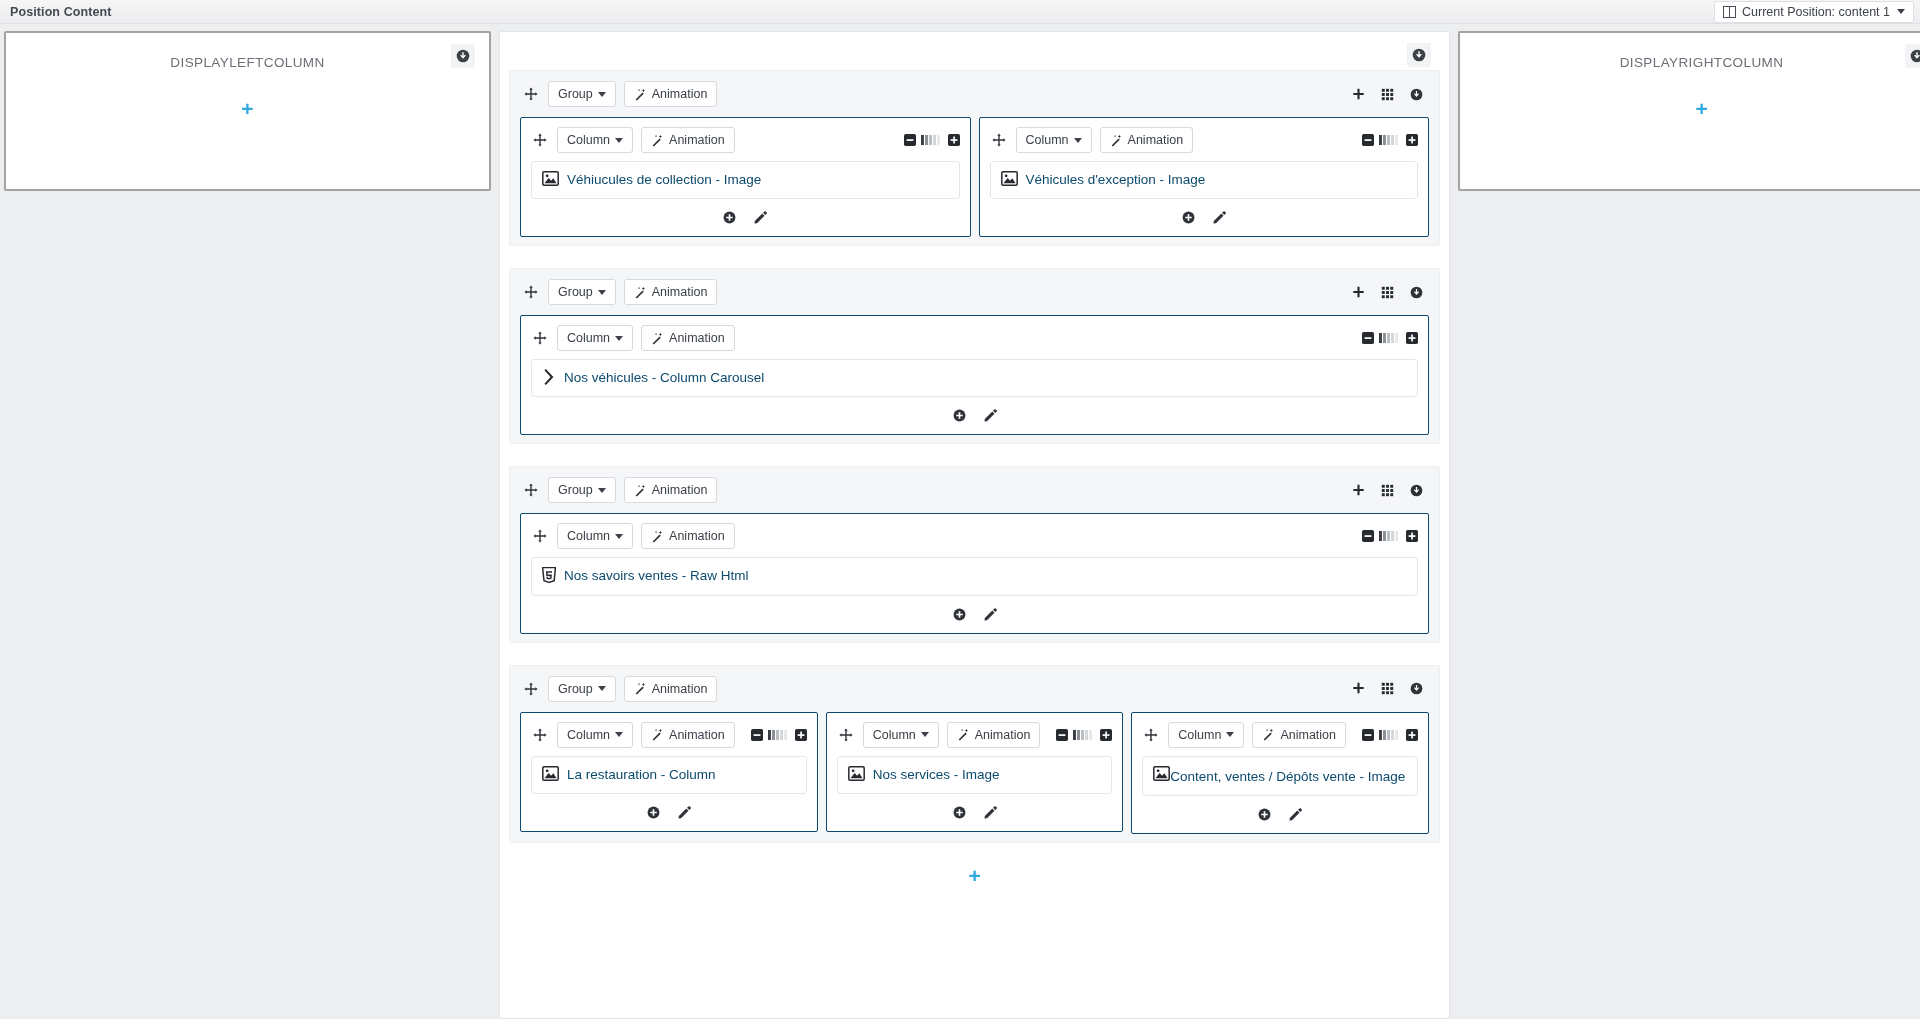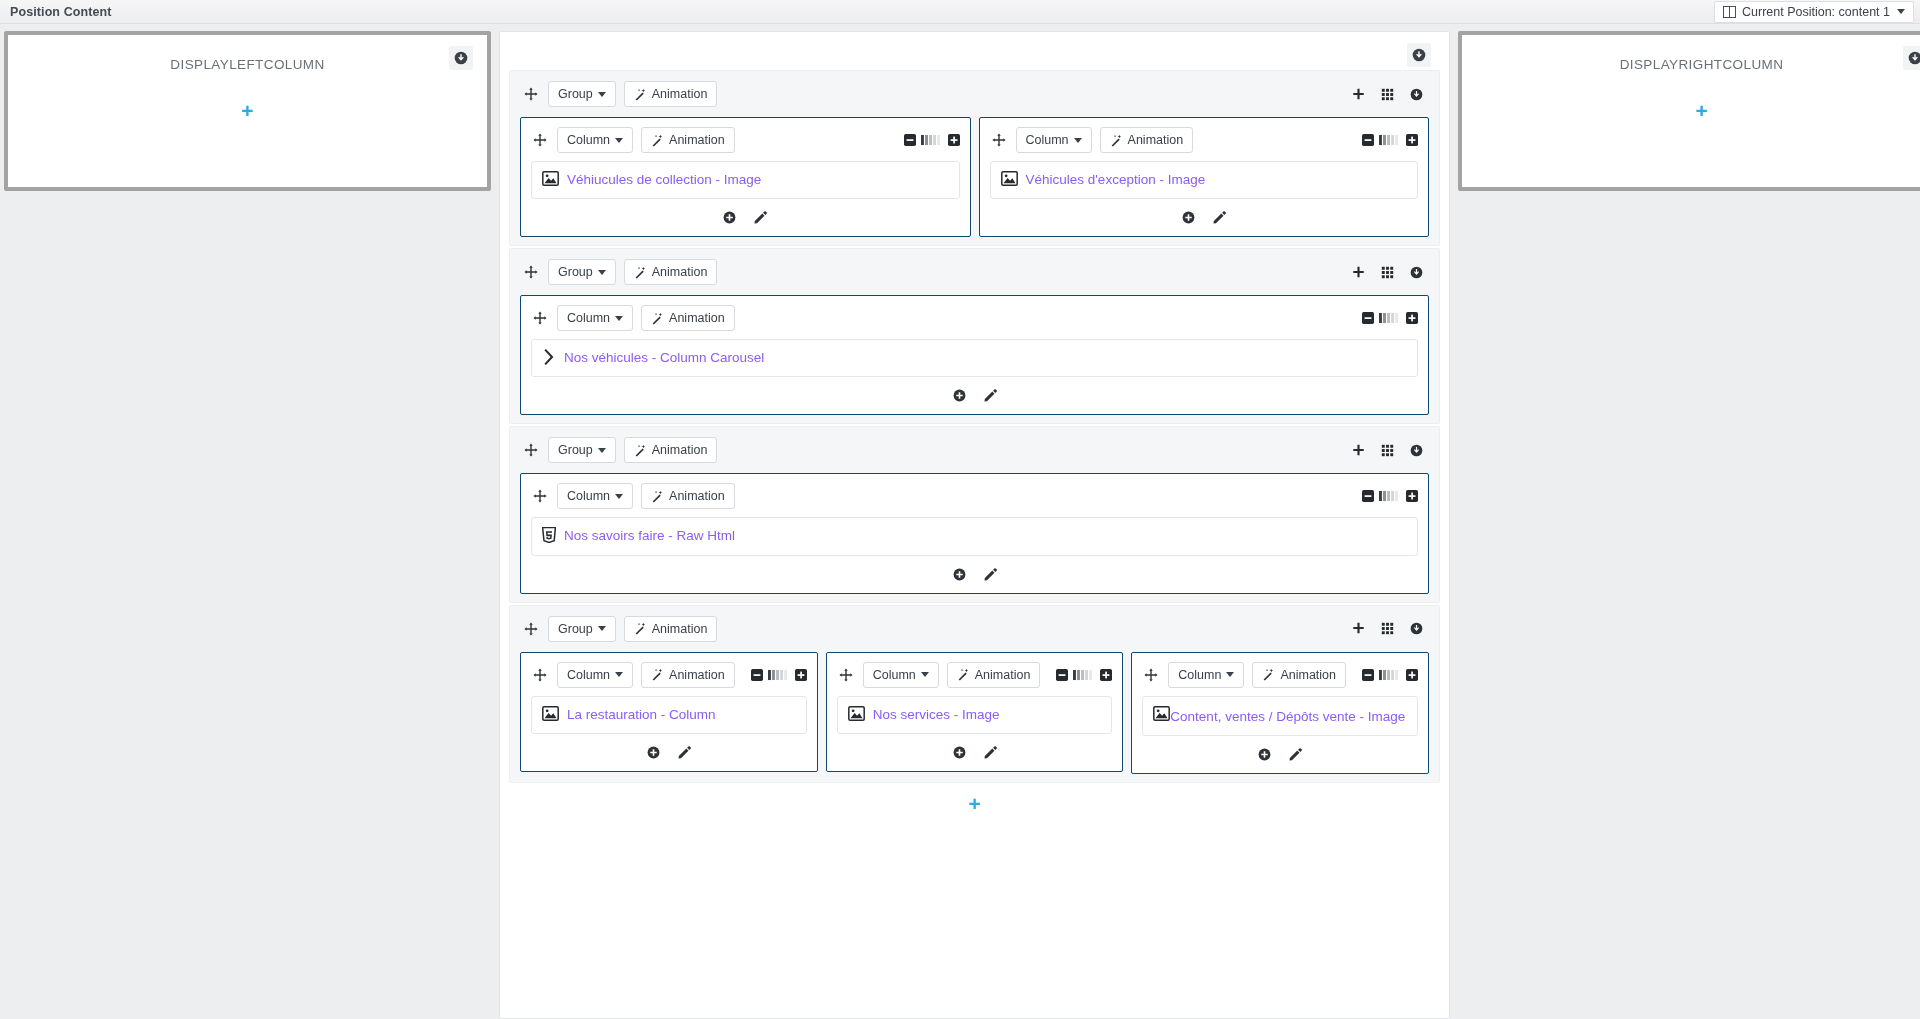--- a/index.html
+++ b/index.html
@@ -56,21 +56,21 @@
   .page {
     display: flex;
     align-items: flex-start;
     gap: 8px;
     padding: 7px 4px 0 4px;
     height: 995px;
   }
   .side-panel {
     width: 487px;
     background: #fff;
-    border: 4px solid #a3a3a3;
+    border: 2px solid #a3a3a3;
     border-radius: 2px;
     min-height: 160px;
     position: relative;
     padding: 14px 0 26px;
     flex: none;
   }
   .center-panel {
     flex: 1;
     background: #fff;
     border: 1px solid #e2e4e7;
@@ -115,21 +115,21 @@
     font-weight: bold;
     cursor: pointer;
     user-select: none;
   }
 
   
   .group {
     background: #f5f6f7;
     border: 1px solid #eceef0;
     border-radius: 2px;
-    margin-bottom: 2px;
+    margin-bottom: 22px;
     padding: 0 0 8px 0;
   }
   .group-header {
     display: flex;
     align-items: center;
     padding: 10px 12px 10px 12px;
     gap: 8px;
   }
   .group-header .spacer { flex: 1; }
 
@@ -193,21 +193,21 @@
     display: inline-flex;
     align-items: center;
     gap: 5px;
   }
   .module {
     border: 1px solid #e4e6e9;
     border-radius: 3px;
     margin: 0 10px;
     padding: 9px 10px;
     font-size: 13.5px;
-    color: #8b5cf6;
+    color: #0c4a6e;
     display: flex;
     align-items: flex-start;
     gap: 8px;
     background: #fff;
     min-height: 36px;
     line-height: 1.35;
   }
   .module.wrap { display: block; }
   .module.wrap .mod-icon { display: block; margin-bottom: 2px; }
   .module-label { display: inline; }
@@ -750,21 +750,21 @@
                   </button>
                 </div>
               </div>
               <div class="module">
                 <span class="mod-icon" style="display: inline-flex; align-items: center;">
                   <svg width="14" height="16" viewBox="0 0 14 16">
                     <path d="M0.6 0.6 h12.8 l-1.2 13.2 L7 15.4 L2 13.8 Z" fill="none" stroke="#26292e" stroke-width="1.5"></path>
                     <path d="M4 4.3 h6 v1.5 H5.6 l.15 1.7 H9.9 l-.4 4.2 L7 12.5 l-2.5-.8 -.15-1.7 h1.5 l.08 .85 L7 11.1 l1.1-.35 .12-1.4 H4.35 Z" fill="#26292e"></path>
                   </svg>
                 </span>
-                <span class="module-label">Nos savoirs faire - Raw Html</span>
+                <span class="module-label">Nos savoirs ventes - Raw Html</span>
               </div>
               <div class="column-footer">
                 <button class="icon-btn">
                   <span style="display: inline-flex; align-items: center;">
                     <svg width="13" height="13" viewBox="0 0 16 16">
                       <circle cx="8" cy="8" r="7.3" fill="#2f3339"></circle>
                       <path d="M7 4 h2 v3 h3 v2 h-3 v3 h-2 v-3 h-3 v-2 h3 Z" fill="#fff"></path>
                     </svg>
                   </span>
                 </button>

